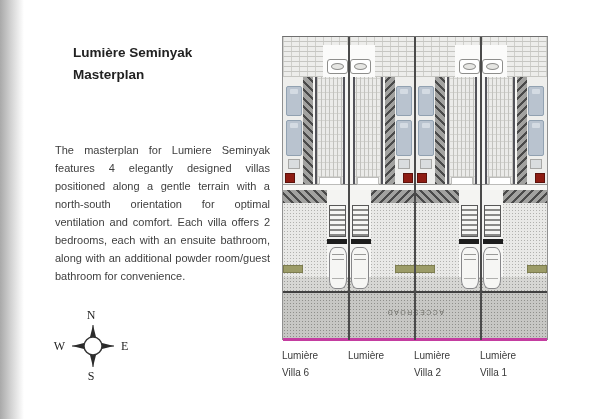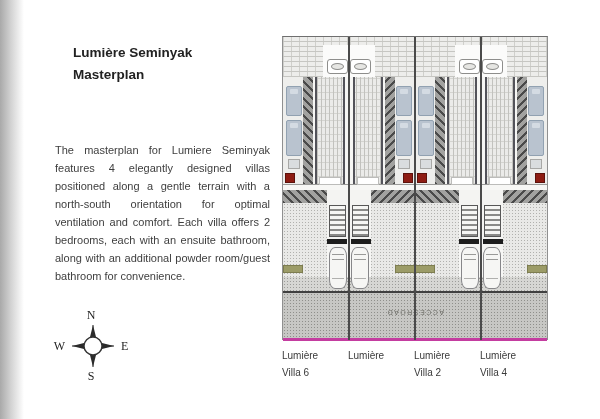--- a/index.html
+++ b/index.html
@@ -269,15 +269,15 @@
     <div>Lumière</div>
   </div>
 
   <div class="villa-label">
     <div>Lumière</div>
     <div>Villa 2</div>
   </div>
 
   <div class="villa-label">
     <div>Lumière</div>
-    <div>Villa 4</div>
+    <div>Villa 1</div>
   </div>
 </div>
 
 </body></html>

